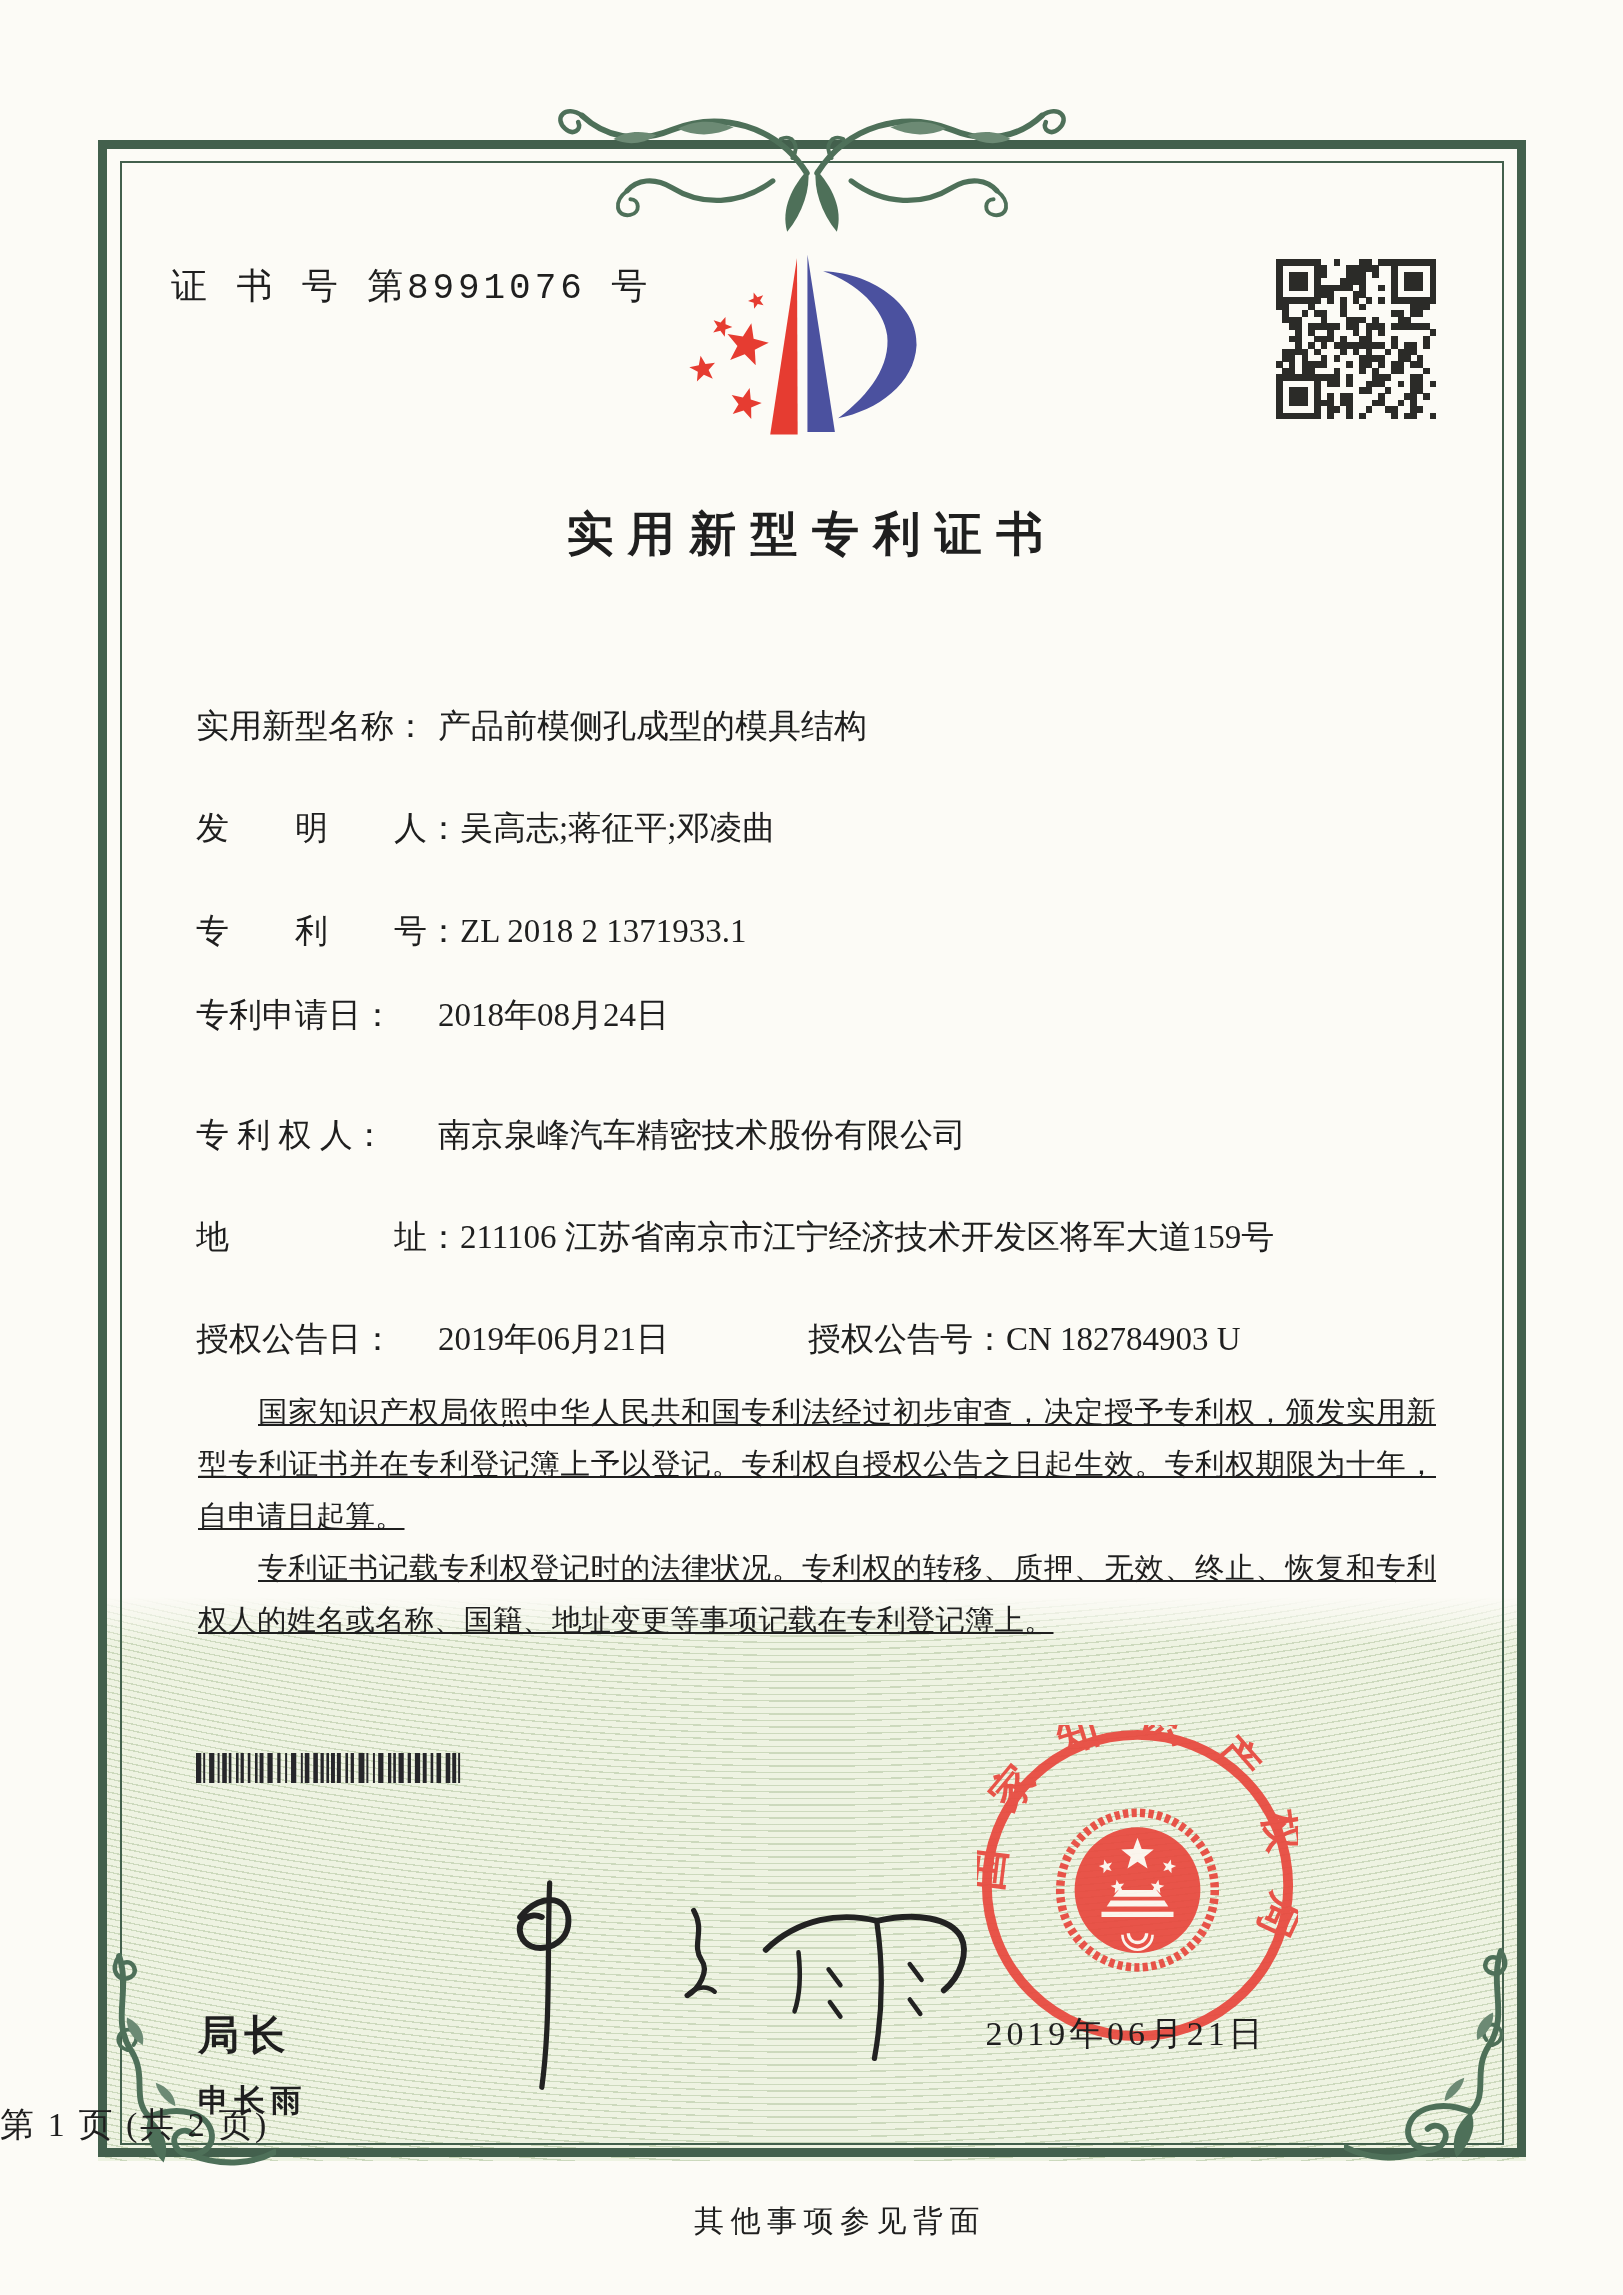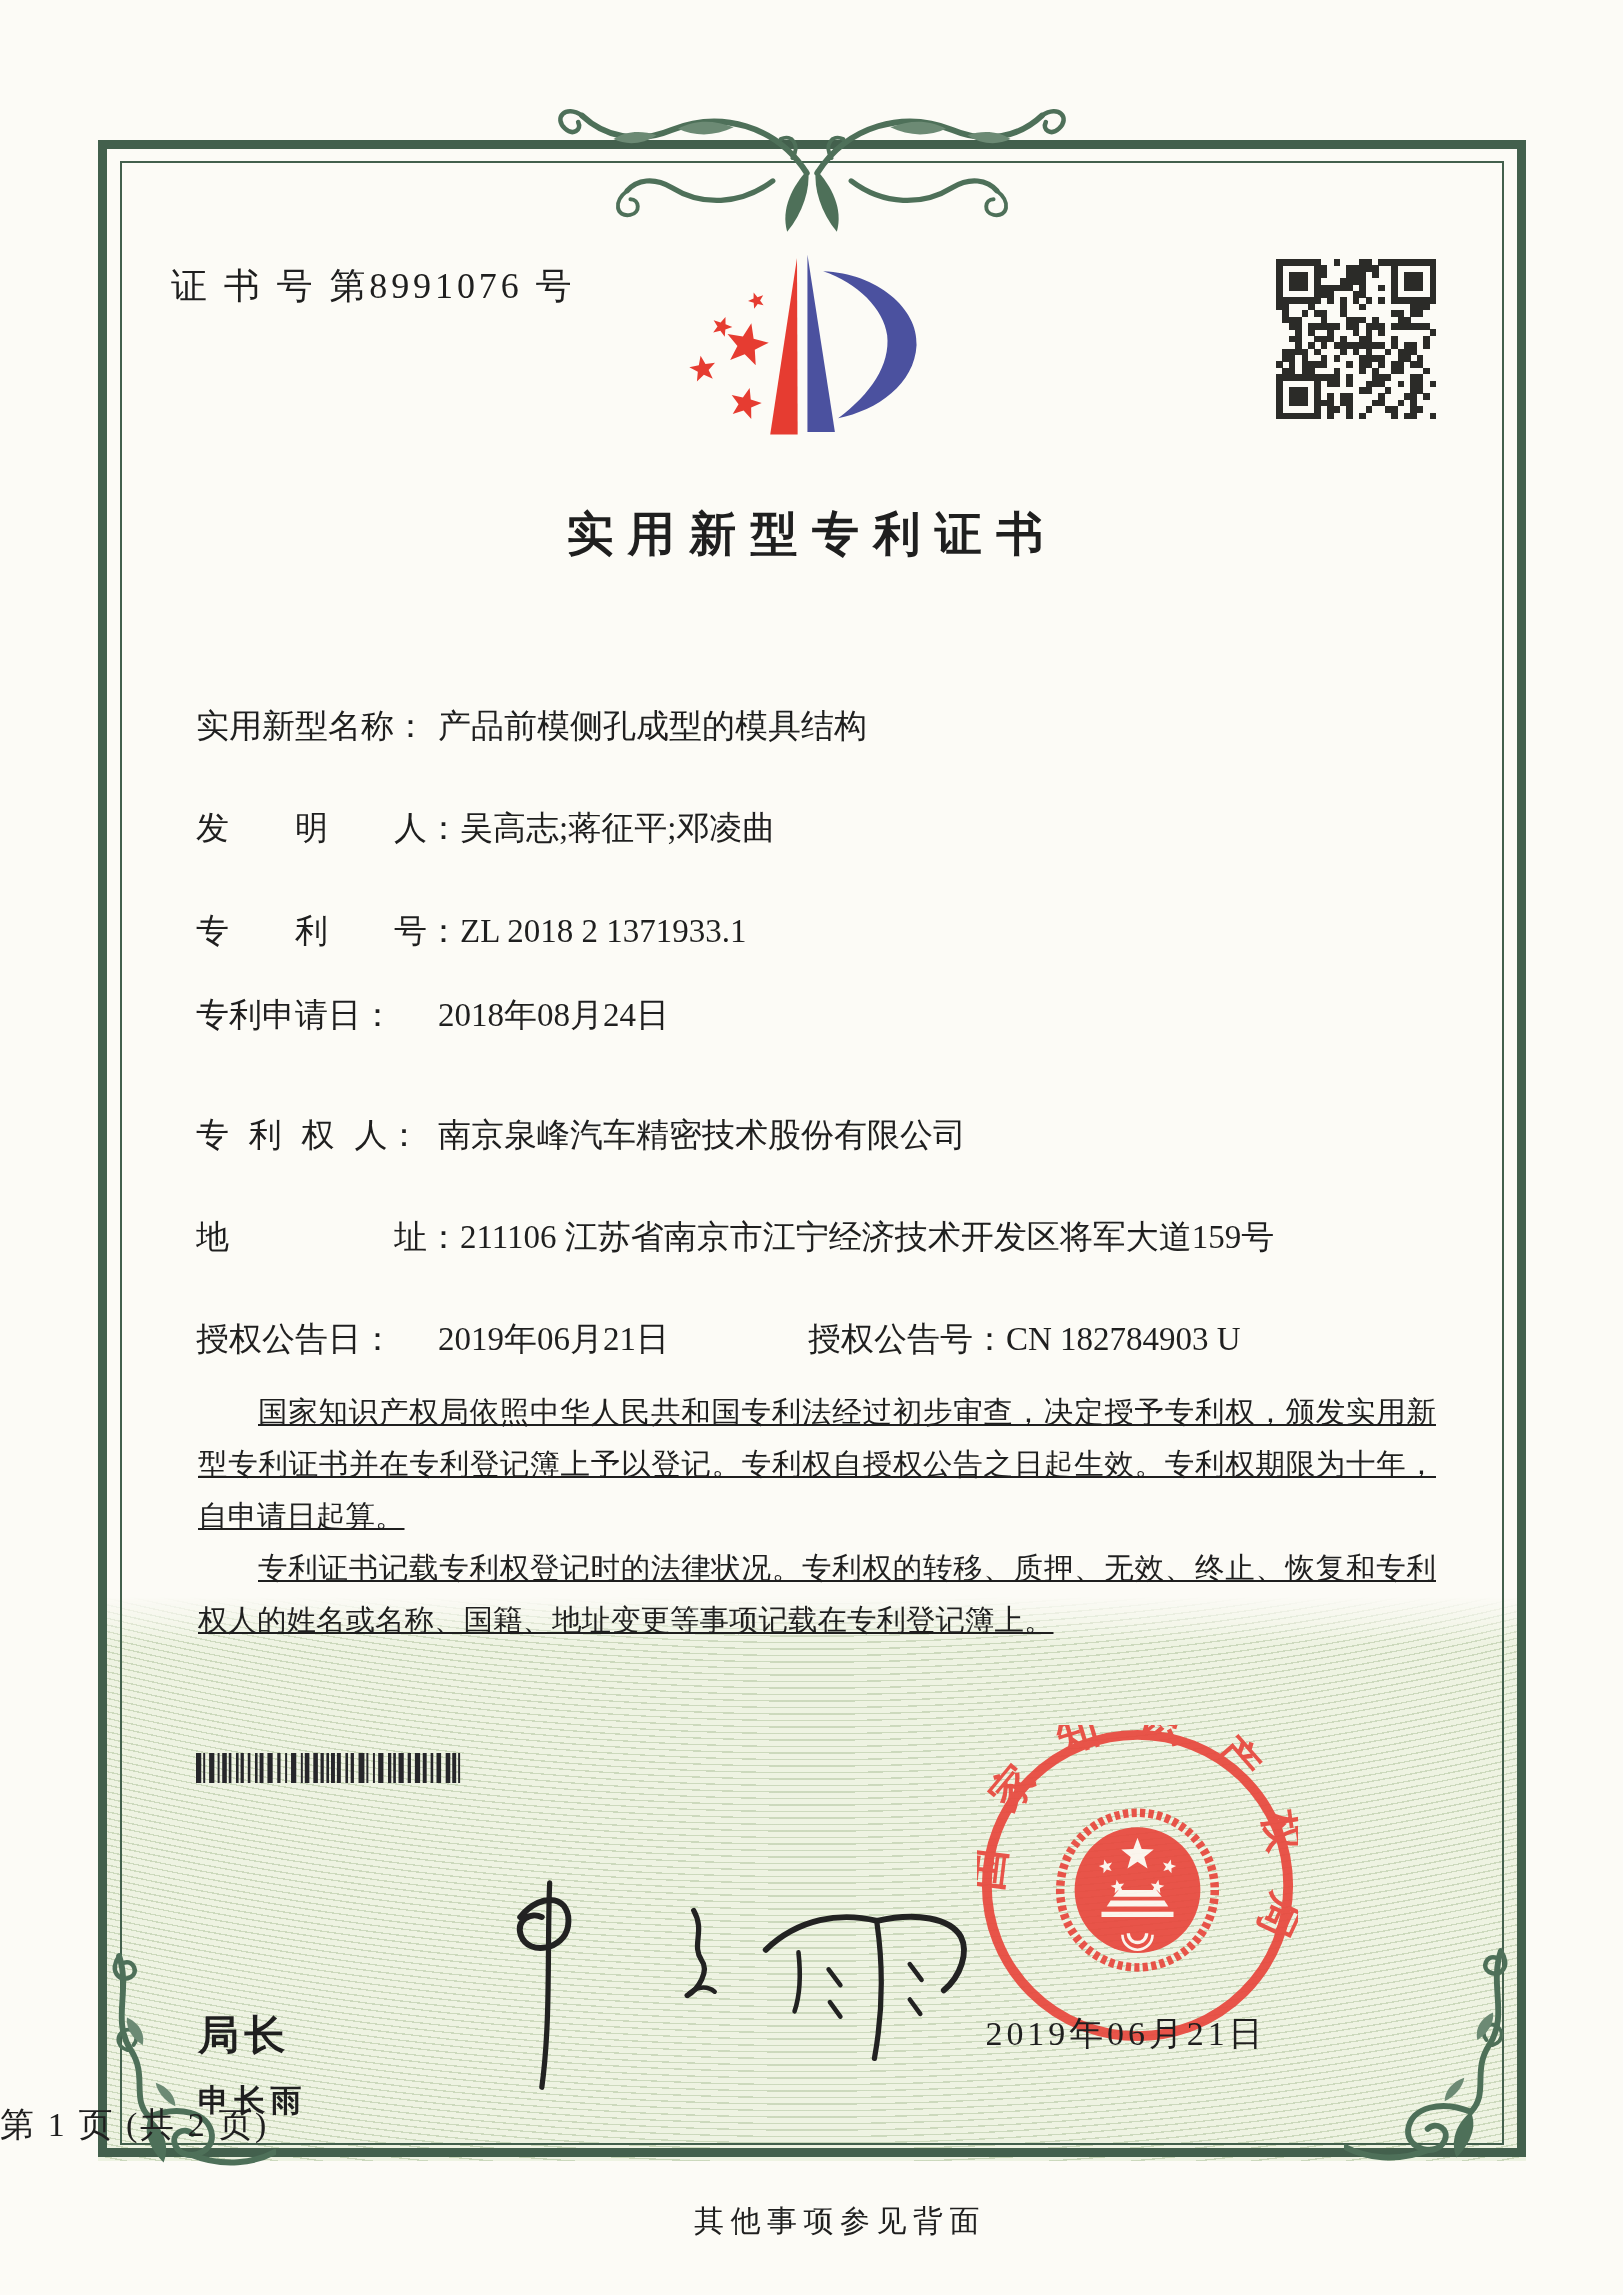--- a/index.html
+++ b/index.html
@@ -30,31 +30,31 @@
     position:absolute;left:120px;top:161px;right:120px;bottom:150px;
     border:2.6px solid #43604d;z-index:1;
   }
   .ornament{position:absolute;z-index:2;}
   .orn-top{left:550px;top:96px;width:524px;height:145px;}
   .orn-bl{left:93px;top:1952px;width:183px;height:229px;}
   .orn-br{right:97px;top:1947px;width:183px;height:229px;transform:scaleX(-1);}
   
   .cert-no{
     position:absolute;left:171px;top:262px;
-    font-size:36px;letter-spacing:3.9px;z-index:3;
+    font-size:36px;letter-spacing:3.9px;z-index:3;font-family:Liberation Mono, monospace;
   }
   .logo{position:absolute;left:681px;top:247px;width:249px;height:196px;z-index:3;}
   .qr{position:absolute;left:1276px;top:259px;width:160px;height:160px;z-index:3;}
   .title{
     position:absolute;left:0;width:100%;top:503px;text-align:center;
     font-size:47px;font-weight:bold;letter-spacing:14.4px;z-index:3;
   }
   
   .field-row{position:absolute;left:196px;font-size:33px;white-space:nowrap;z-index:3;}
-  .field-label{display:inline-block;min-width:242px;font-family:Liberation Mono, monospace;}
+  .field-label{display:inline-block;min-width:242px;}
   .f1{top:704px}.f2{top:806px}.f3{top:909px}.f4{top:993px}
   .f5{top:1113px}.f6{top:1215px}.f7{top:1317px}
   .grant-no{position:absolute;left:612px;top:0;}
   
   .body-text{
     position:absolute;left:198px;top:1386px;width:1238px;
     font-size:29.5px;line-height:52px;text-align:justify;z-index:3;
   }
   .body-text p{margin:0;text-indent:60px;text-decoration:underline;}
   

